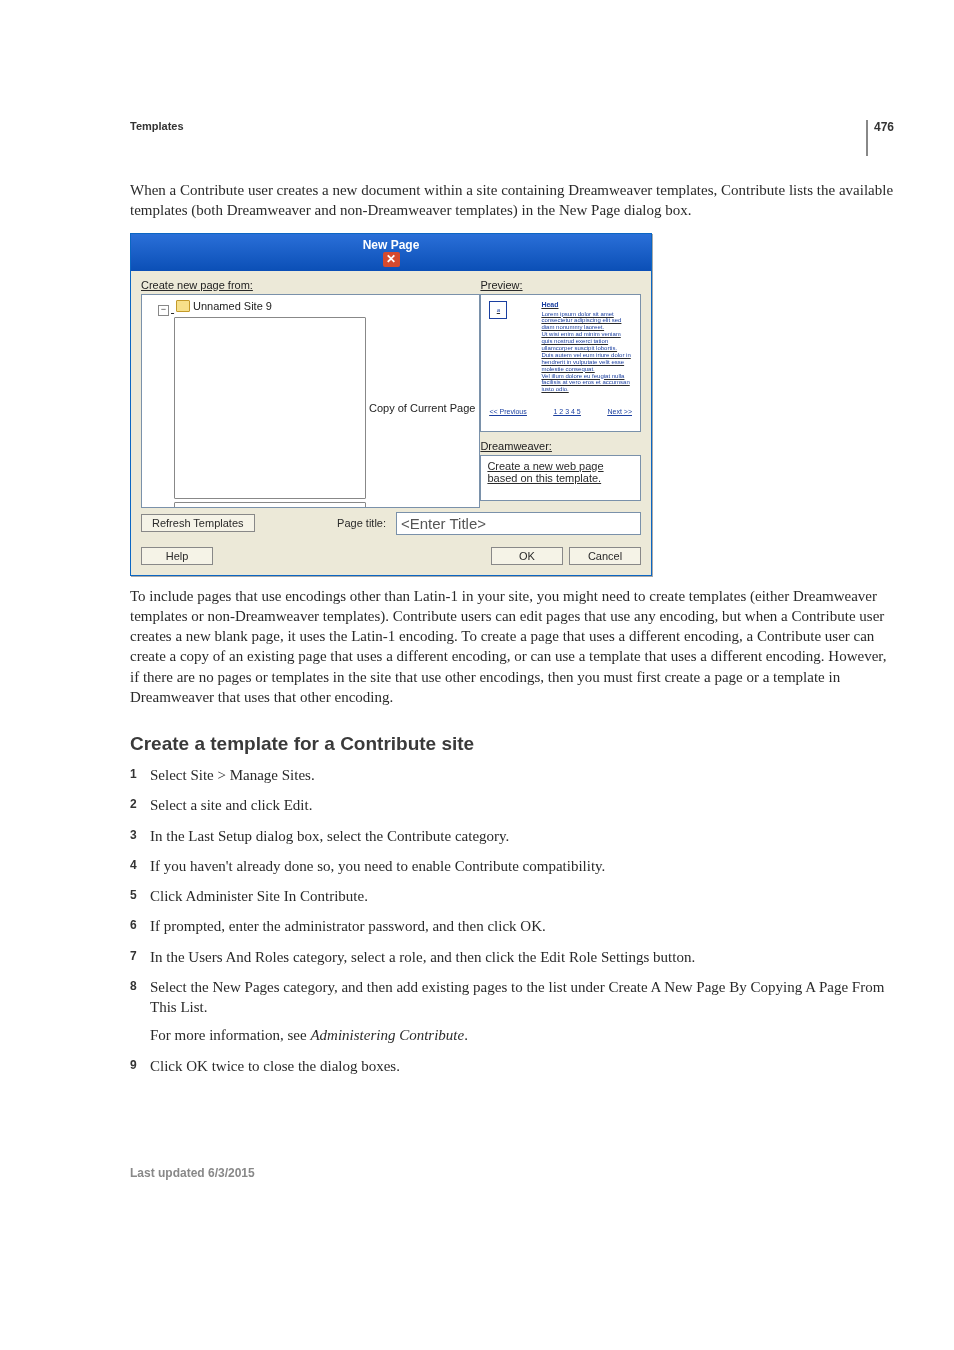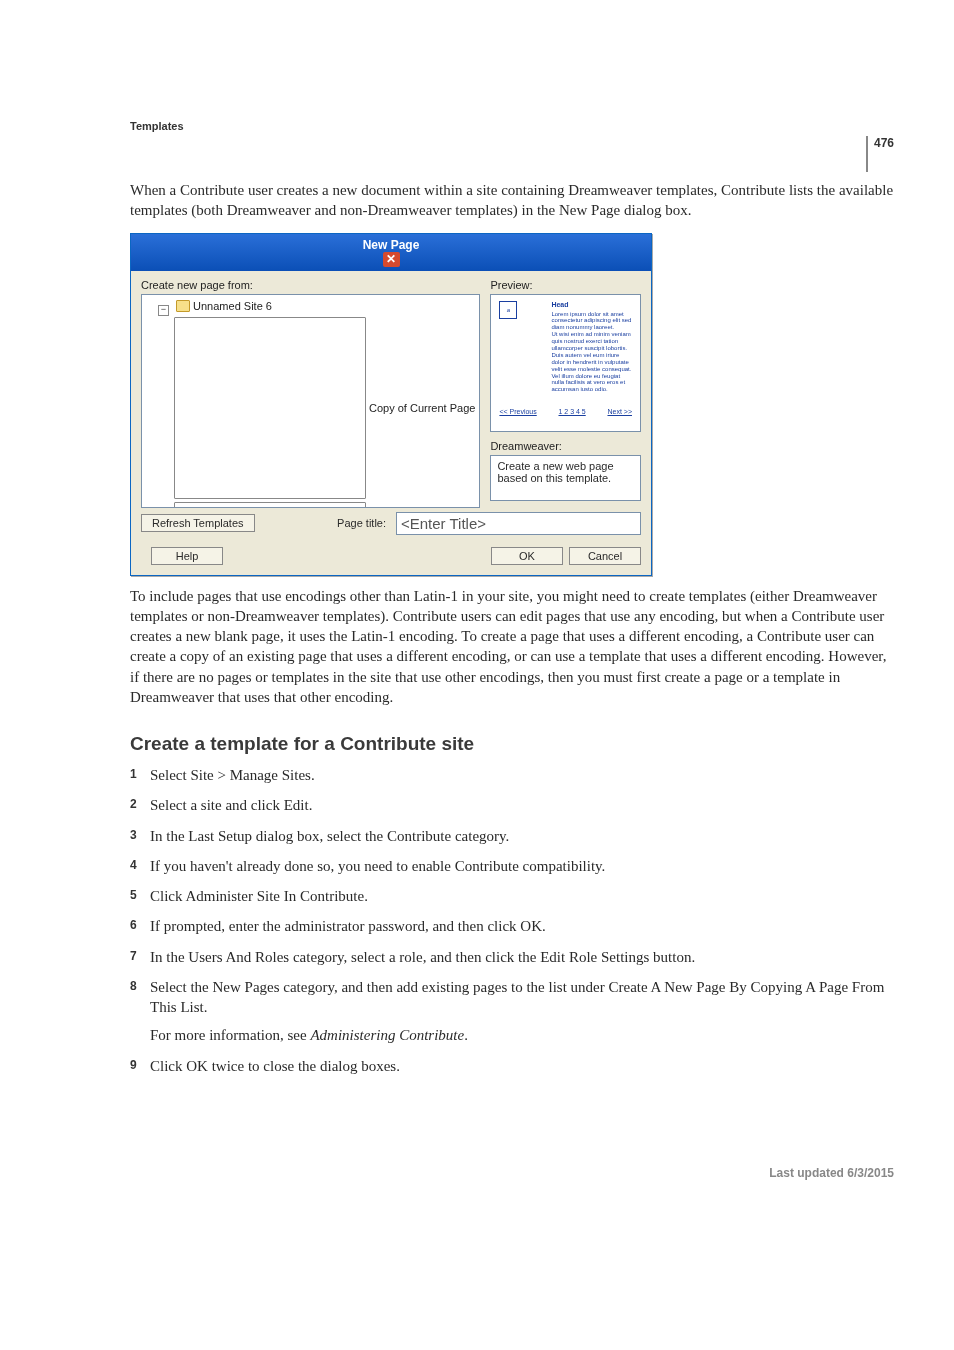--- a/index.html
+++ b/index.html
@@ -10,21 +10,21 @@
     background: #fff;
     width: 954px;
   }
   .page {
     position: relative;
     padding: 120px 60px 60px 130px;
     box-sizing: border-box;
   }
   .pgnum-wrap {
     position: absolute;
-    top: 136px;
+    top: 120px;
     right: 60px;
   }
   .pgnum-rule {
     border-left: 2px solid #888;
     padding-left: 6px;
     height: 36px;
     display: flex;
     align-items: flex-start;
     justify-content: flex-end;
   }
@@ -75,21 +75,21 @@
     font-weight: 700;
     font-size: 12px;
     color: #333;
   }
   ol.steps > li .sub {
     display: block;
     margin-top: 8px;
   }
   .italic { font-style: italic; }
   .footer {
-    text-align: right;
+    text-align: left;
     font-family: "Myriad Pro", Arial, sans-serif;
     font-weight: 700;
     font-size: 12px;
     color: #888;
     margin-top: 90px;
   }
 
   
   .dialog {
     width: 520px;
@@ -120,22 +120,22 @@
     display: flex;
     align-items: center;
     justify-content: center;
     font-weight: 700;
     font-size: 12px;
     line-height: 1;
   }
   .dlg-body {
     display: grid;
     grid-template-columns: 1fr 1fr;
-    gap: 10px;
     padding: 8px 10px 4px 10px;
+    text-decoration: underline;
   }
   .label { margin-bottom: 3px; color: #222; }
   .panel {
     background: #fff;
     border: 1px solid #7a91aa;
     height: 212px;
     overflow: hidden;
   }
   .tree {
     padding: 4px 2px;
@@ -235,21 +235,21 @@
     border: 1px solid #7a91aa;
     background: #fff;
     padding: 2px 4px;
     font-size: 15px;
     color: #555;
     width: 100%;
     box-sizing: border-box;
   }
   .dlg-footer {
     display: flex;
-    padding: 6px 10px 10px 20px;
+    padding: 6px 10px 10px 10px;
     align-items: center;
     justify-content: space-between;
     gap: 8px;
   }
   .btn {
     border: 1px solid #888;
     background: #f5f3e7;
     padding: 2px 0;
     width: 70px;
     text-align: center;
@@ -282,21 +282,21 @@
 
       <div>
         <div class="label">Create new page from:</div>
         <div class="panel">
           <div class="tree">
             <ul>
               <li>
                 <span class="exp">−</span>
                 <span class="node">
                     <span class="ico open"></span>
-                    <span>Unnamed Site 6</span>
+                    <span>Unnamed Site 9</span>
                   </span>
                 <ul>
                   <li><span class="node">
                         <span class="ico page"></span>
                         <span>Copy of Current Page</span>
                       </span></li>
                   <li><span class="node">
                         <span class="ico page"></span>
                       </span></li>
 

